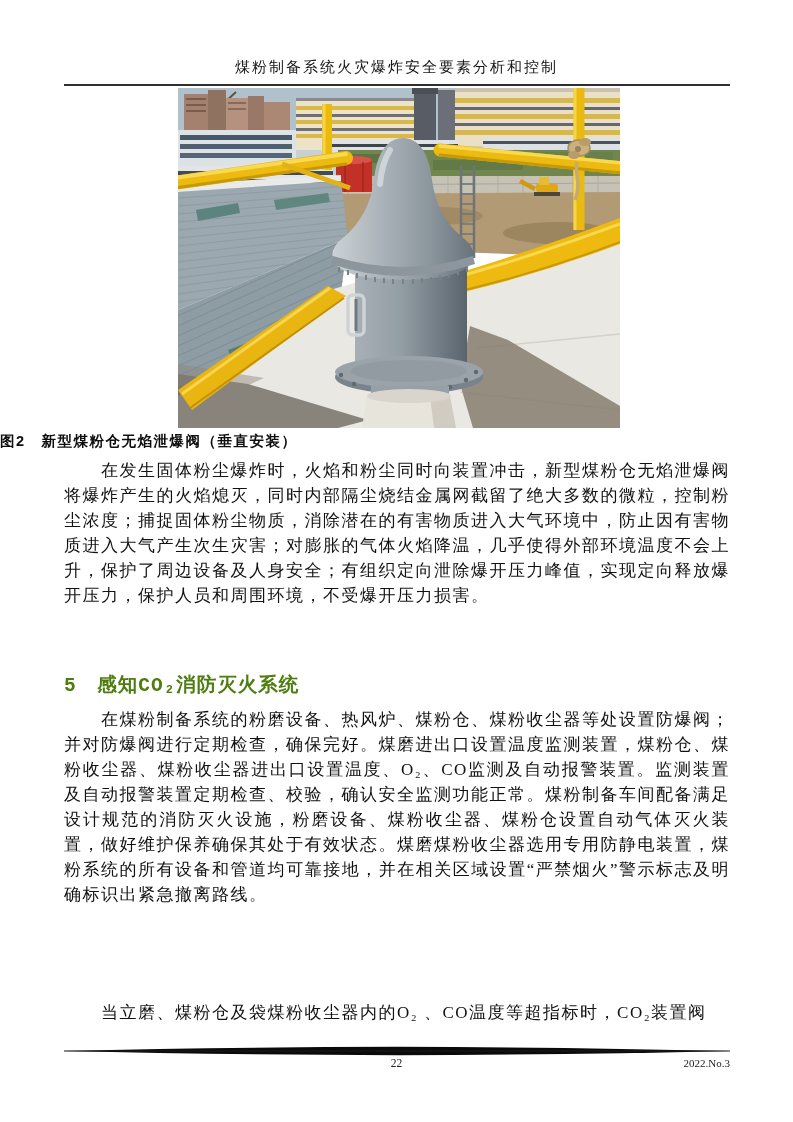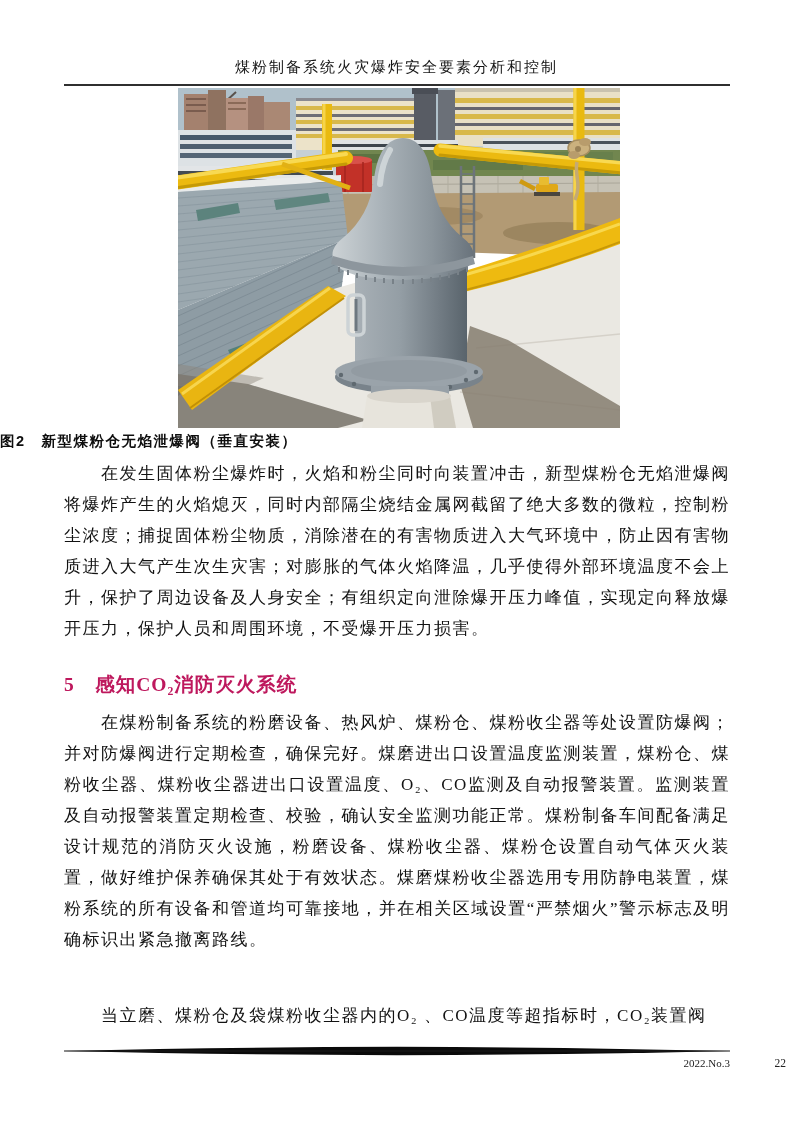--- a/index.html
+++ b/index.html
@@ -7,30 +7,30 @@
         font-family:"Liberation Serif","DejaVu Serif",serif;color:#111;}
   .header-title{position:absolute;top:58px;left:0;right:0;text-align:center;
         font-size:15px;letter-spacing:2px;color:#151515;}
   .header-rule{position:absolute;top:84px;left:64px;width:666px;height:2px;background:#2f2f2f;}
   .figure{position:absolute;top:88px;left:178px;width:442px;height:340px;}
   .figure svg{display:block;}
   .figure-caption{position:absolute;top:432px;left:0;right:0;
         font-family:"Liberation Sans","DejaVu Sans",sans-serif;font-weight:bold;
         font-size:14.5px;letter-spacing:1.5px;color:#0e0e0e;}
   .body-para{position:absolute;left:64px;width:666px;margin:0;
-        font-size:17px;line-height:31px;letter-spacing:1.5px;
+        font-size:17px;line-height:25px;letter-spacing:1.5px;
         text-align:justify;text-indent:37px;color:#121212;}
   .para-1{top:458px;}
   .para-2{top:707px;}
   .para-3{top:1000px;}
   .section-heading{position:absolute;top:671px;left:64px;width:666px;margin:0;
-        font-family:Liberation Serif, serif;
-        font-size:19.5px;font-weight:bold;letter-spacing:1px;color:#be185d;}
+        font-family:Liberation Mono, monospace;
+        font-size:19.5px;font-weight:bold;letter-spacing:1px;color:#4d7c0f;}
   .footer-divider{position:absolute;top:1046px;left:64px;width:666px;height:10px;}
-  .footer-page-number{position:absolute;top:1057px;left:0;right:7px;text-align:right;
+  .footer-page-number{position:absolute;top:1057px;left:0;right:0;text-align:center;
         font-size:11.5px;color:#222;}
   .footer-issue{position:absolute;top:1057px;right:63px;font-size:11px;color:#222;}
 </style>
 </head>
 <body>
 
 <div class="page">
 
   <div class="header-title">煤粉制备系统火灾爆炸安全要素分析和控制</div>
   <div class="header-rule"></div>

